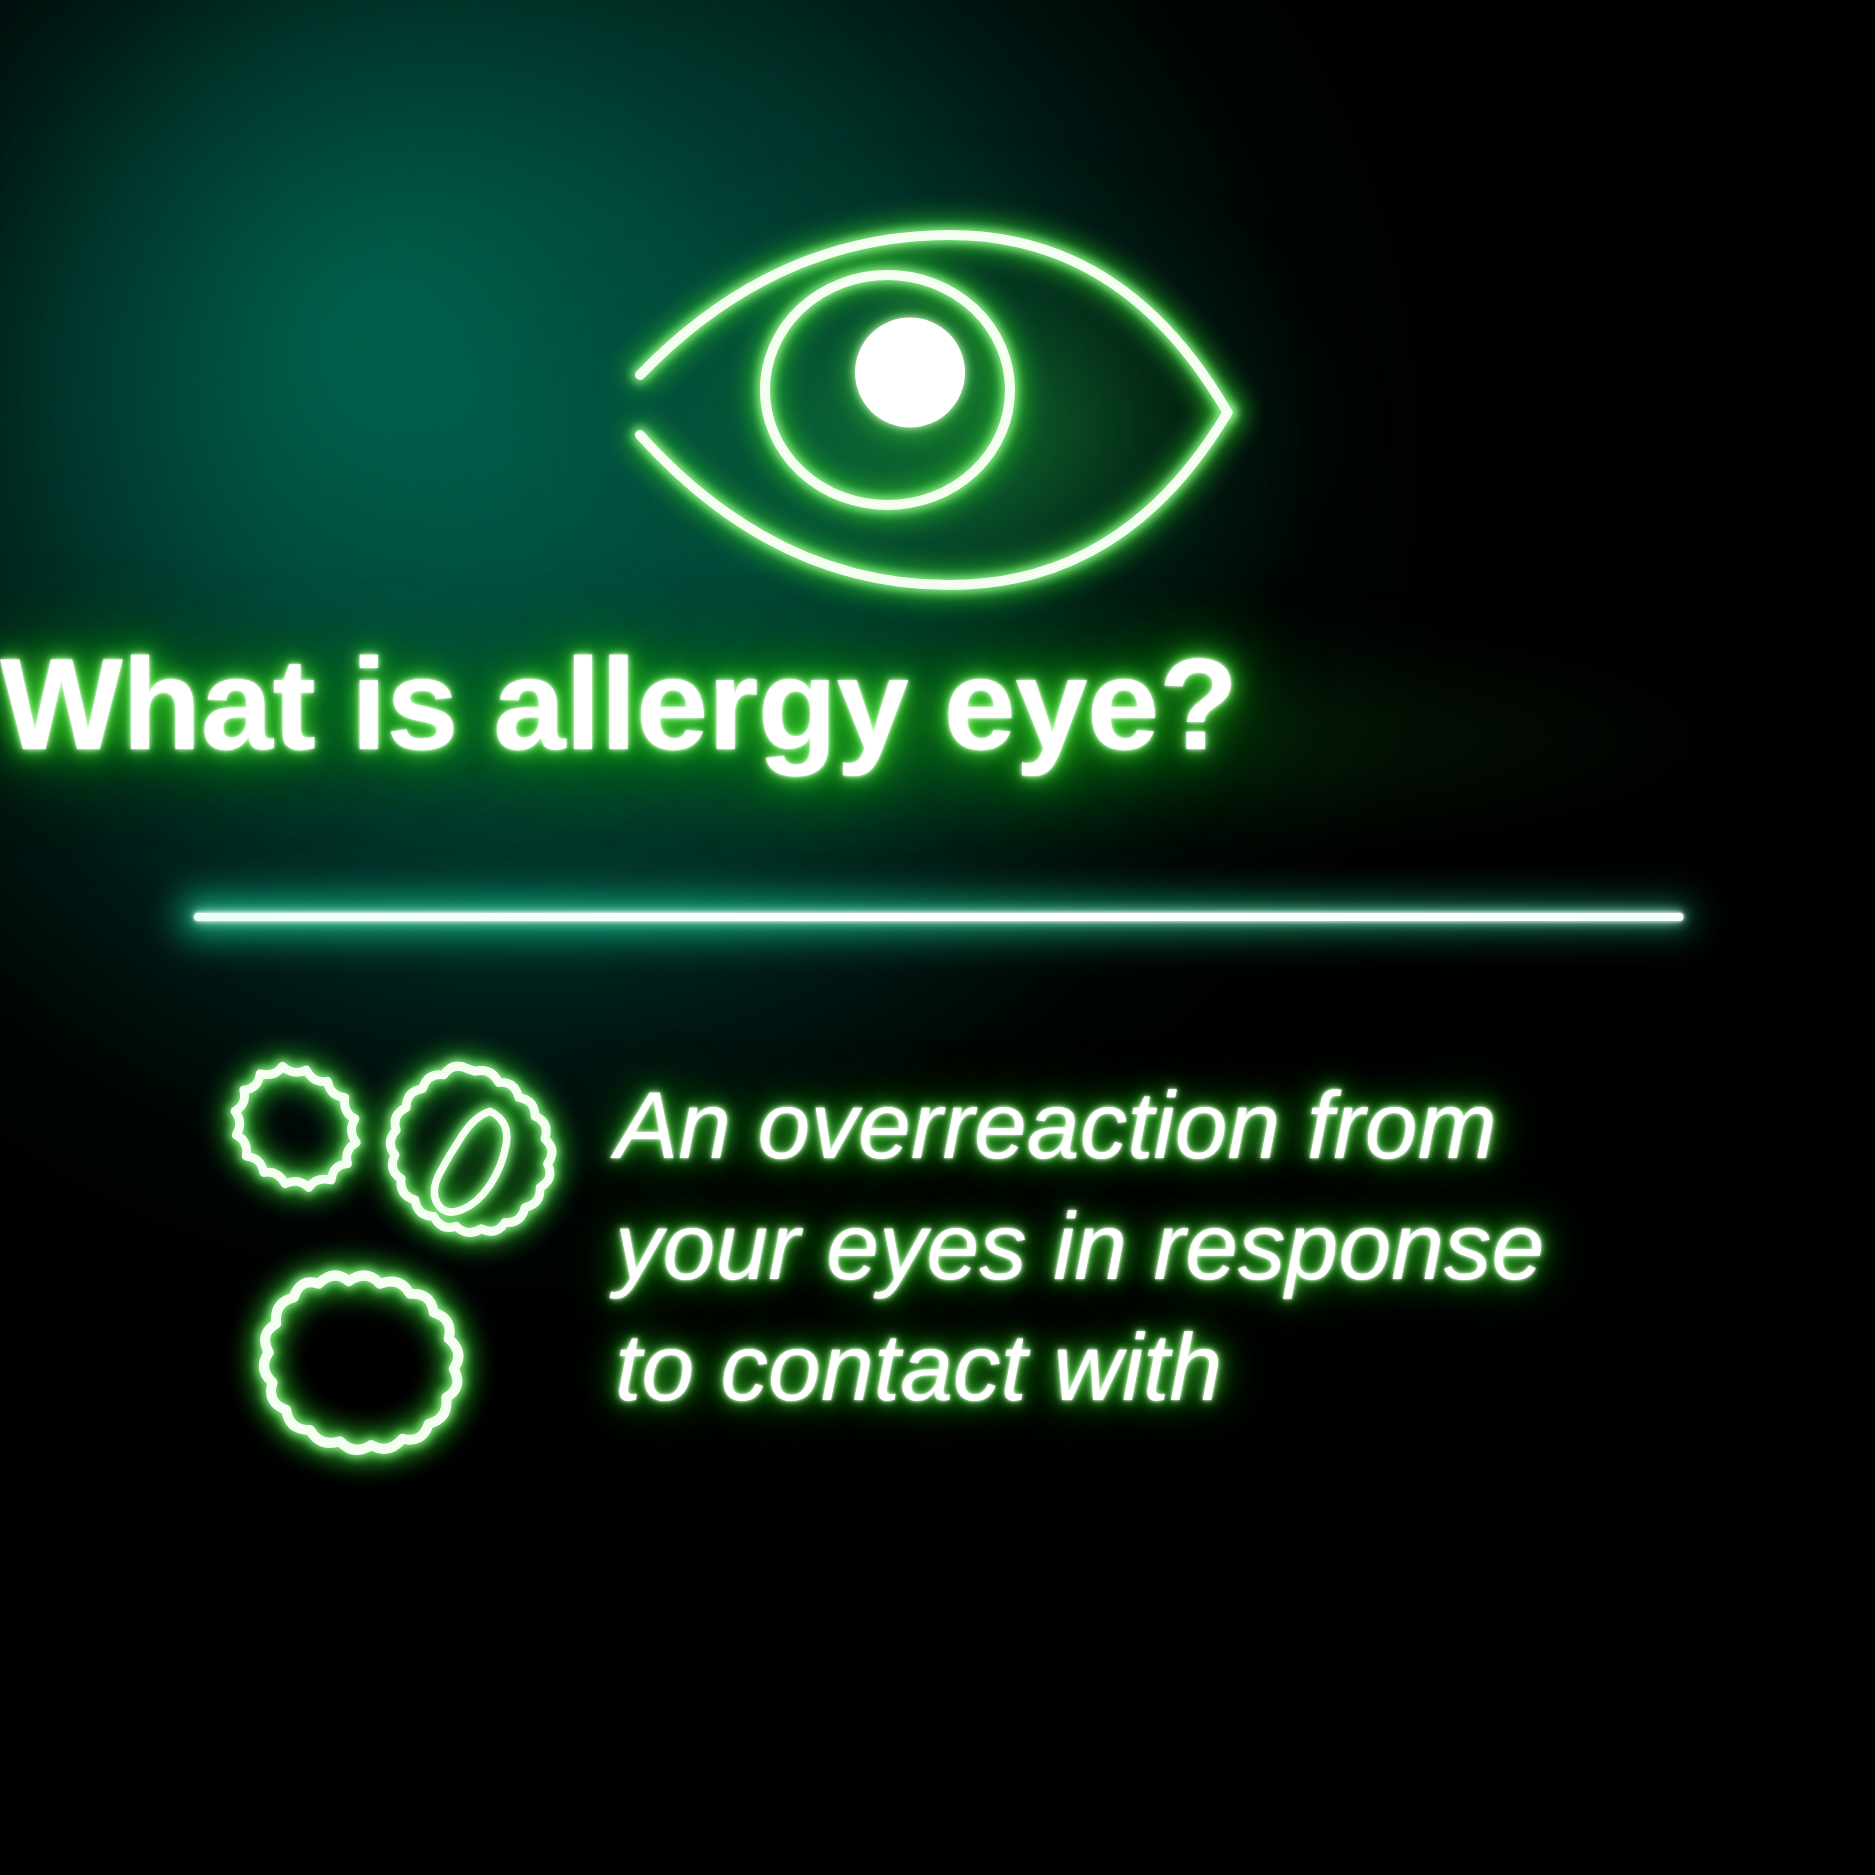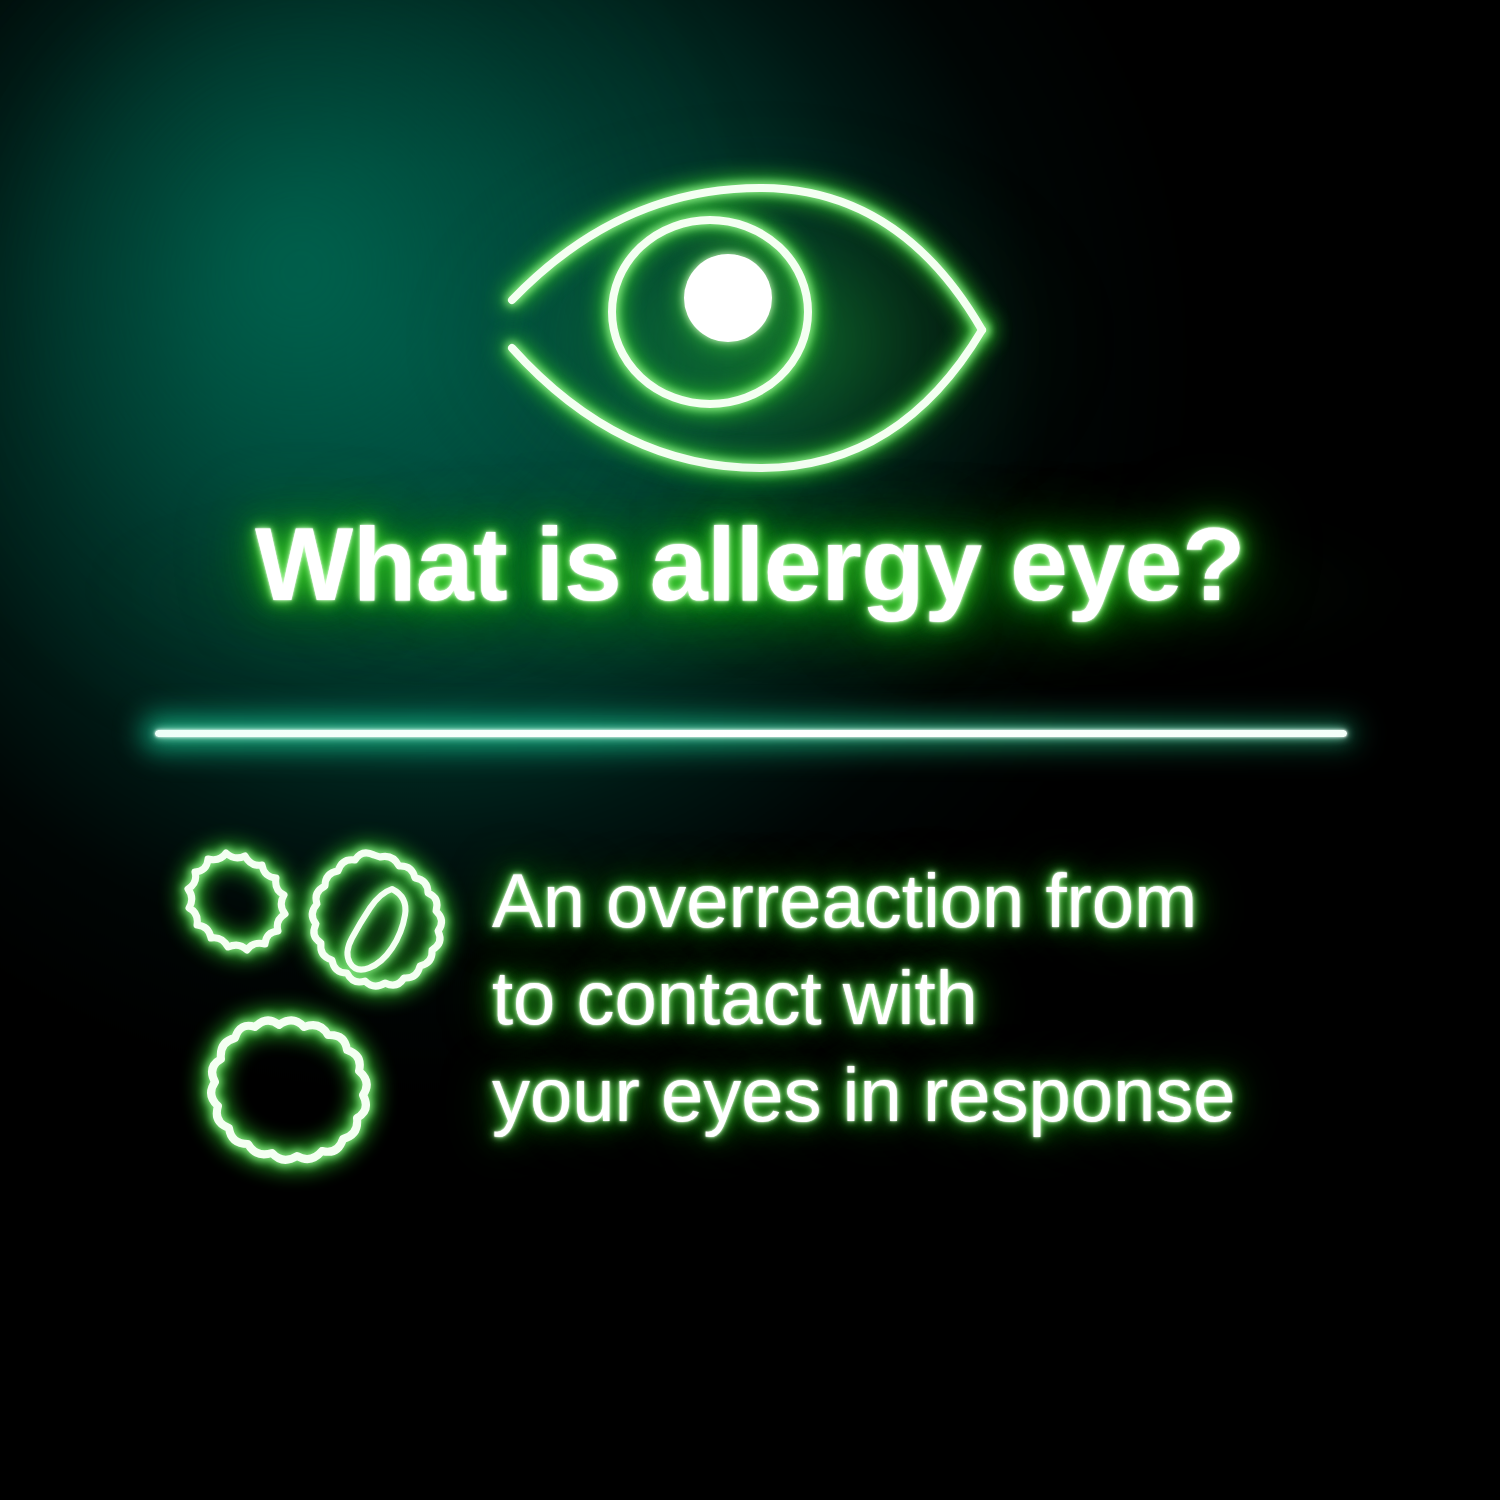--- a/index.html
+++ b/index.html
@@ -113,21 +113,20 @@
   .neon-fill-outer { fill: #49d93f; filter: blur(12px); opacity: .95; }
   .neon-fill-mid   { fill: #d8ffd2; filter: blur(4px); }
   .neon-fill-core  { fill: #ffffff; }
 
   
   .headline {
     position: absolute;
     left: 0;
     top: 512px;
     width: 1500px;
-    text-align: center;
     font-size: 104px;
     font-weight: 700;
     letter-spacing: -0.5px;
     line-height: 1.0;
     color: #ffffff;
     white-space: nowrap;
     text-shadow:
       0 0 2px #ffffff,
       0 0 6px #c8ffbe,
       0 0 14px #4ee03c,
@@ -188,20 +187,21 @@
     font-size: 76px;
     font-weight: 400;
     line-height: 97px;
     color: #ffffff;
     text-shadow:
       0 0 2px #ffffff,
       0 0 6px #bfffb4,
       0 0 14px #3fd432,
       0 0 28px #1f9c17,
       0 0 52px #127a0c;
+    font-style: italic;
   }
   .body-copy .line { display: block; white-space: nowrap; }
 </style>
 </head>
 <body>
 
 <div id="stage">
 
   <div class="bg-base"></div>
   <div class="bg-teal-glow"></div>
@@ -300,17 +300,17 @@
         <use href="#mCoccus" class="neon-stroke-core" stroke-width="7"></use>
         <use href="#mBacillusOuter" class="neon-stroke-core" stroke-width="7"></use>
         <use href="#mBacillusInner" class="neon-stroke-core" stroke-width="6"></use>
         <use href="#mStar" class="neon-stroke-core" stroke-width="8"></use>
       </g>
     </svg>
   </div>
 
   <div class="body-copy">
     <span class="line">An overreaction from</span>
+    <span class="line">your eyes in response</span>
     <span class="line">to contact with</span>
-    <span class="line">your eyes in response</span>
   </div>
 
 </div>
 
 </body></html>

